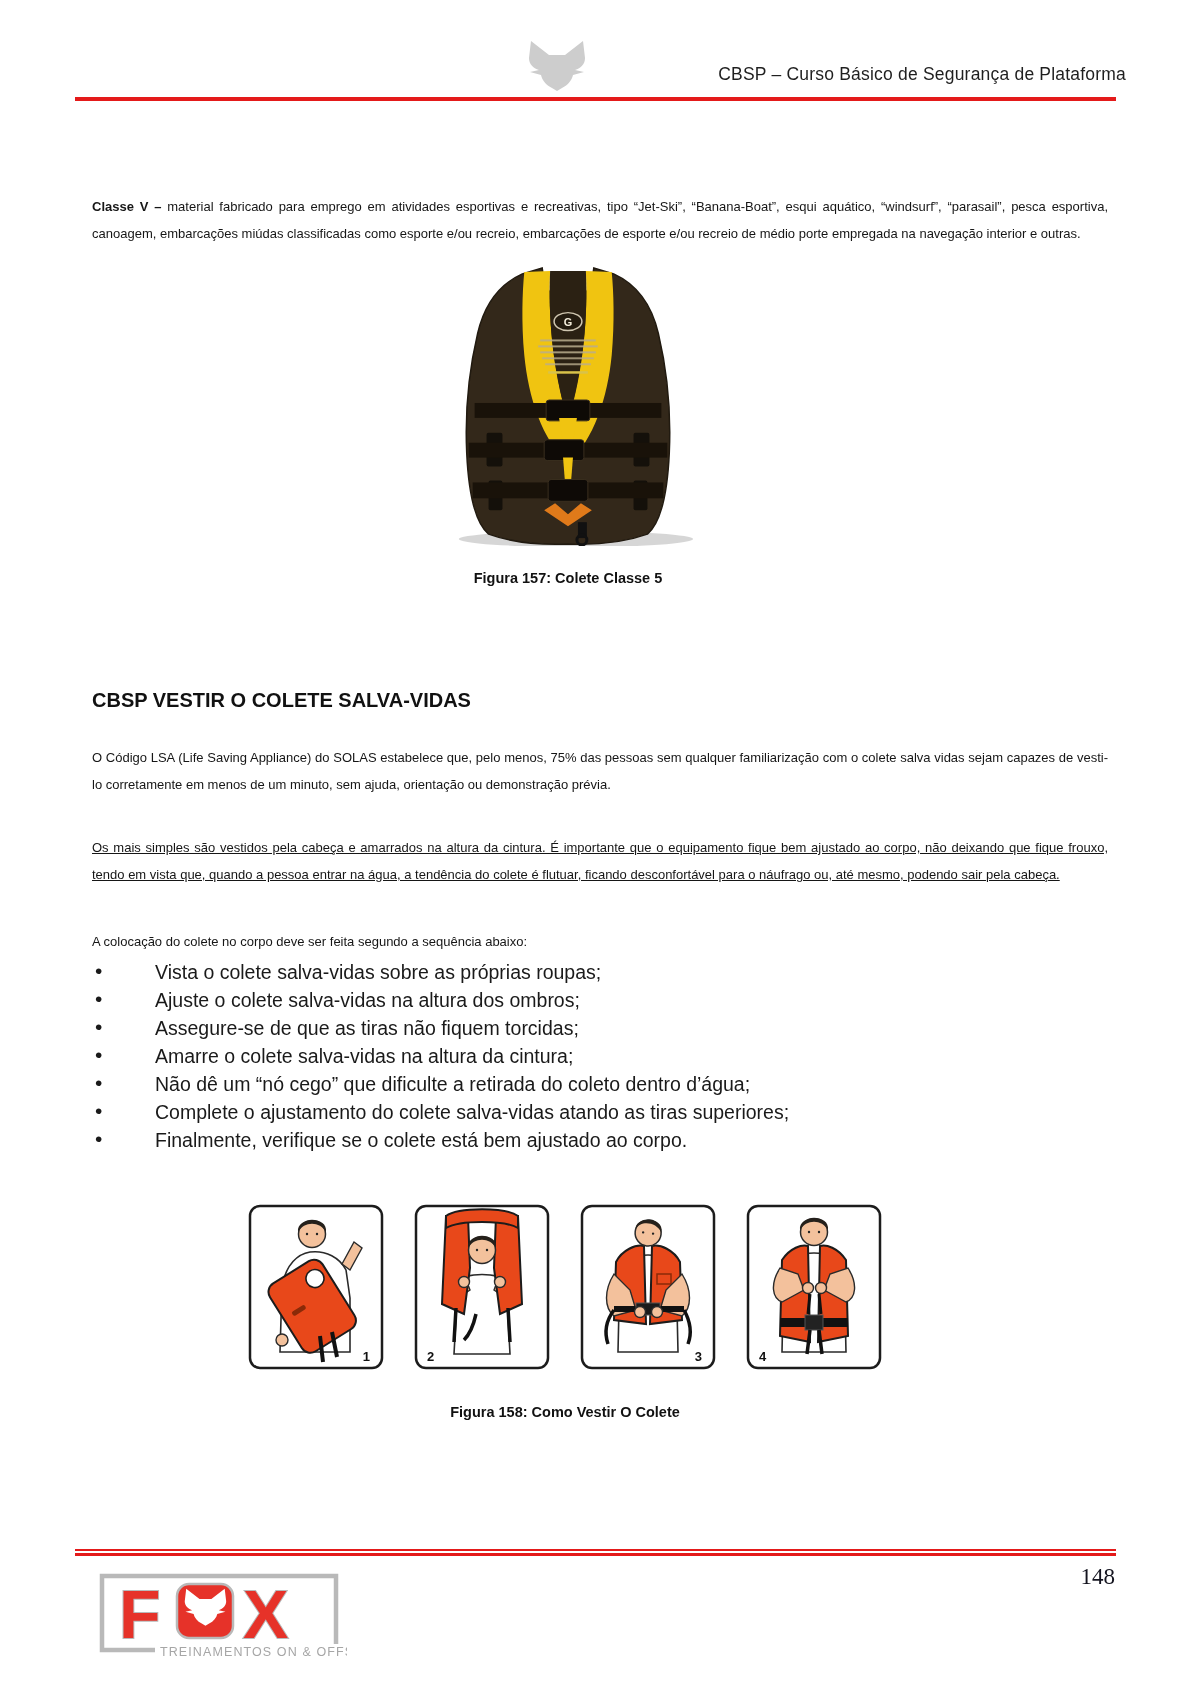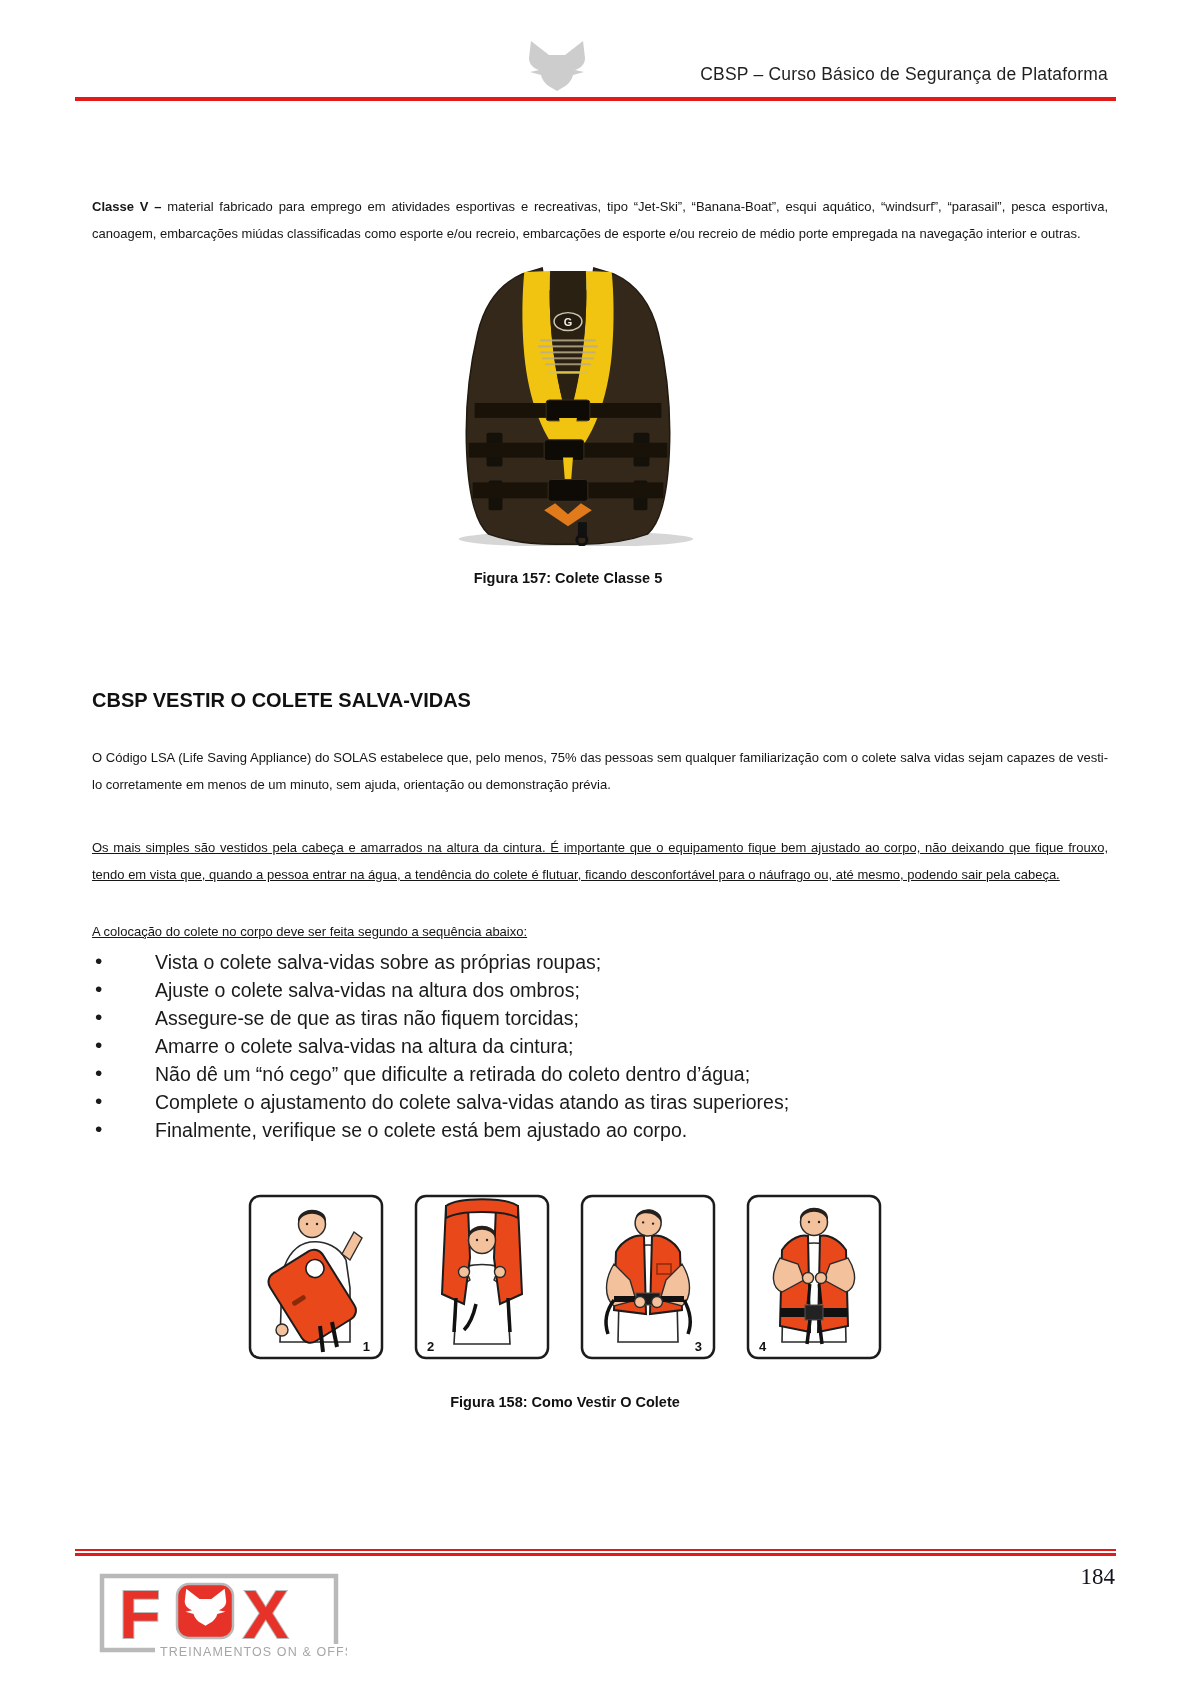--- a/index.html
+++ b/index.html
@@ -4,37 +4,37 @@
 <style>
   * { margin:0; padding:0; box-sizing:border-box; }
   html,body { background:#ffffff; }
   .page {
     position:relative; width:1191px; height:1684px; background:#fff;
     font-family:"Liberation Sans", sans-serif; color:#1a1a1a; overflow:hidden;
   }
   
   .watermark { position:absolute; left:528px; top:40px; }
   .header-title {
-    position:absolute; top:64px; right:83px;
+    position:absolute; top:64px; right:65px;
     font-size:17.5px; color:#1f1f1f; letter-spacing:.2px;
   }
   .header-rule { position:absolute; top:97px; left:75px; width:1041px; height:4px; background:#e41a1a; }
   
   .content { position:absolute; top:186px; left:92px; width:1016px; }
   .para { font-size:13px; line-height:27px; color:#161616; }
   .justify { text-align:justify; }
   .para-1 { margin-top:7px; }
   .fig { text-align:center; }
   .fig-vest { margin-top:11px; transform:translateX(-32px); }
   .vest-svg { width:280px; height:288px; display:inline-block; }
   .caption { margin-top:19px; font-size:14.5px; line-height:18px; font-weight:bold; color:#111; }
   .heading { margin-top:100px; font-size:20px; line-height:26px; font-weight:bold; color:#111; }
   .mt-p2 { margin-top:31px; }
   .mt-p3 { margin-top:36px;text-decoration:underline; }
-  .mt-p4 { margin-top:30px;text-decoration:underline; }
+  .mt-p4 { margin-top:40px; }
   .bullets { list-style:none; margin-top:3px; }
   .bullets li { position:relative; line-height:28px; font-size:19.5px; padding-left:63px; }
   .bullets .dot { position:absolute; left:3px; top:-1px; font-size:21px; }
   .fig-panels { margin-top:48px; transform:translateX(-35px); }
   .panels { display:flex; justify-content:center; gap:26px; }
   .panel { width:140px; height:170px; }
   .fig-panels .caption { margin-top:31px; }
   .pnum { font-family:"Liberation Sans",sans-serif; font-size:13px; font-weight:bold; fill:#111; }
   
   .footer-rule-thin  { position:absolute; left:75px; width:1041px; top:1549px; height:2px; background:#e41a1a; }
@@ -214,15 +214,15 @@
   <svg class="fox-logo" width="250" height="102" viewBox="0 0 250 102">
     <rect x="5" y="16" width="234" height="74" fill="none" stroke="#b9b9b9" stroke-width="4.5"></rect>
     <text x="22" y="78" font-family="Liberation Sans, sans-serif" font-size="68" font-weight="bold" fill="#e63229" stroke="#b9b9b9" stroke-width="2" style="paint-order:stroke">F</text>
     <rect x="80" y="24" width="56" height="54" rx="12" fill="#e63229" stroke="#b9b9b9" stroke-width="2.5"></rect>
     <path transform="translate(87,28) scale(0.74)" d="M3,1 L21,15 L37,15 L55,1 L57,18 C57,24 53,28 47,30 L56,32 L45,35 C44,40 40,45 34,48 L29,51 L24,48 C18,45 14,40 13,35 L2,32 L11,30 C5,28 1,24 1,18 Z" fill="#ffffff"></path>
     <text x="146" y="78" font-family="Liberation Sans, sans-serif" font-size="68" font-weight="bold" fill="#e63229" stroke="#b9b9b9" stroke-width="2" style="paint-order:stroke">X</text>
     <rect x="58" y="84" width="186" height="15" fill="#ffffff"></rect>
     <text x="63" y="96" font-family="Liberation Sans, sans-serif" font-size="12.5" letter-spacing="1.1" fill="#a6a6a6">TREINAMENTOS ON &amp; OFFSHORE</text>
   </svg>
 
-  <div class="page-number">184</div>
+  <div class="page-number">148</div>
 
 </div>
 
 </body></html>

